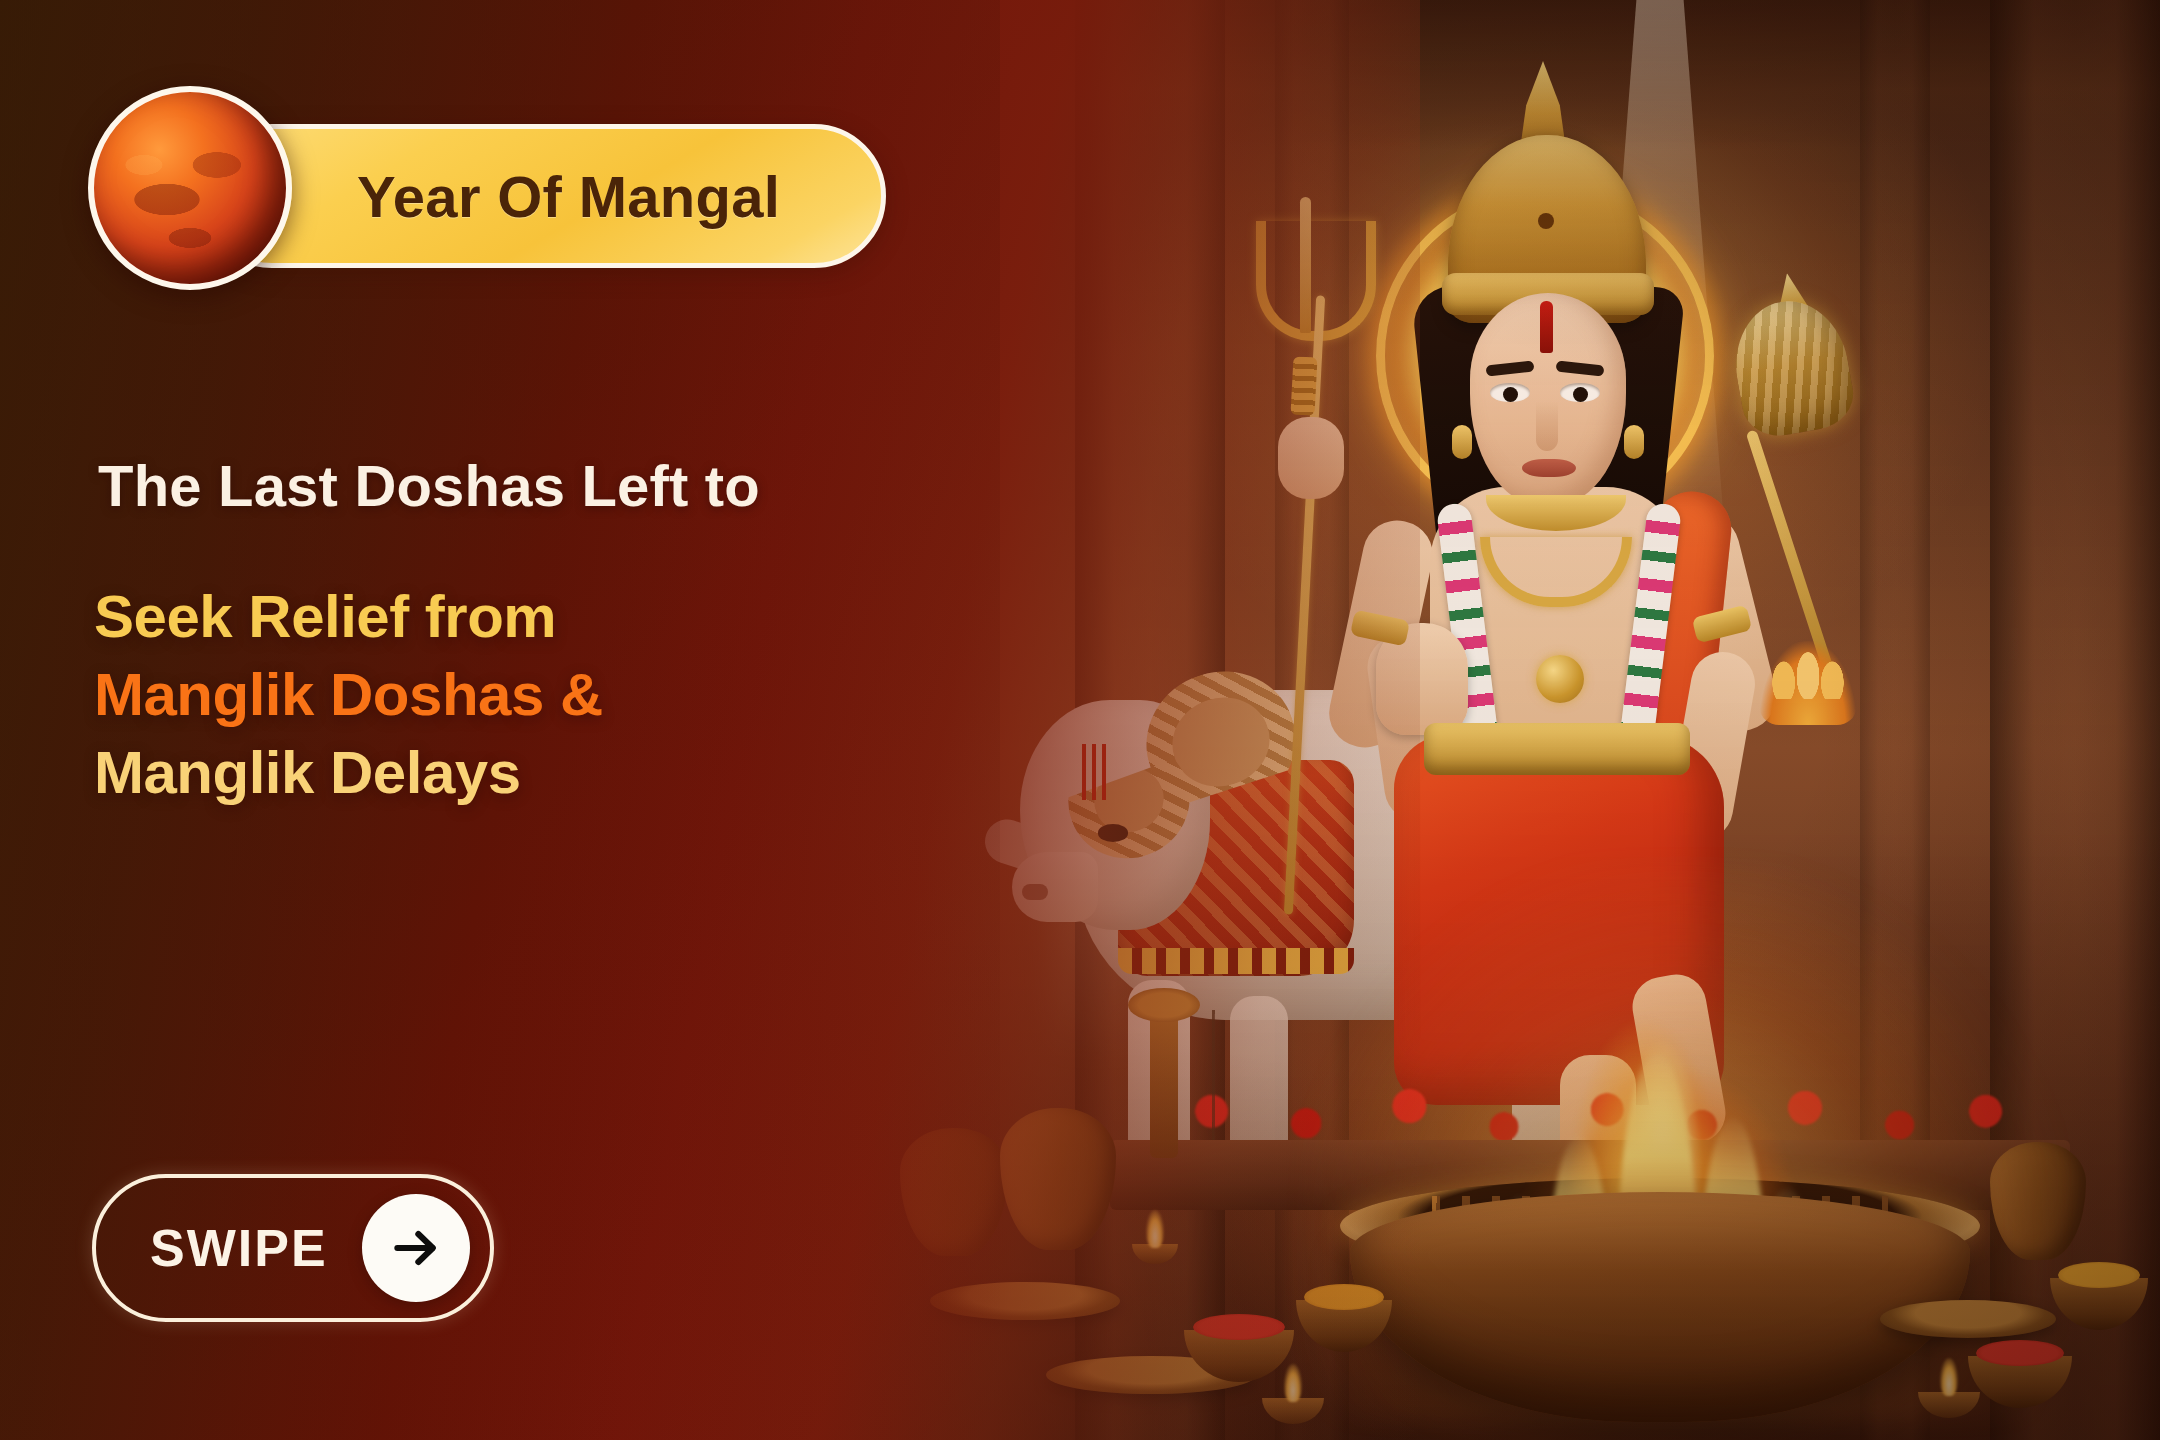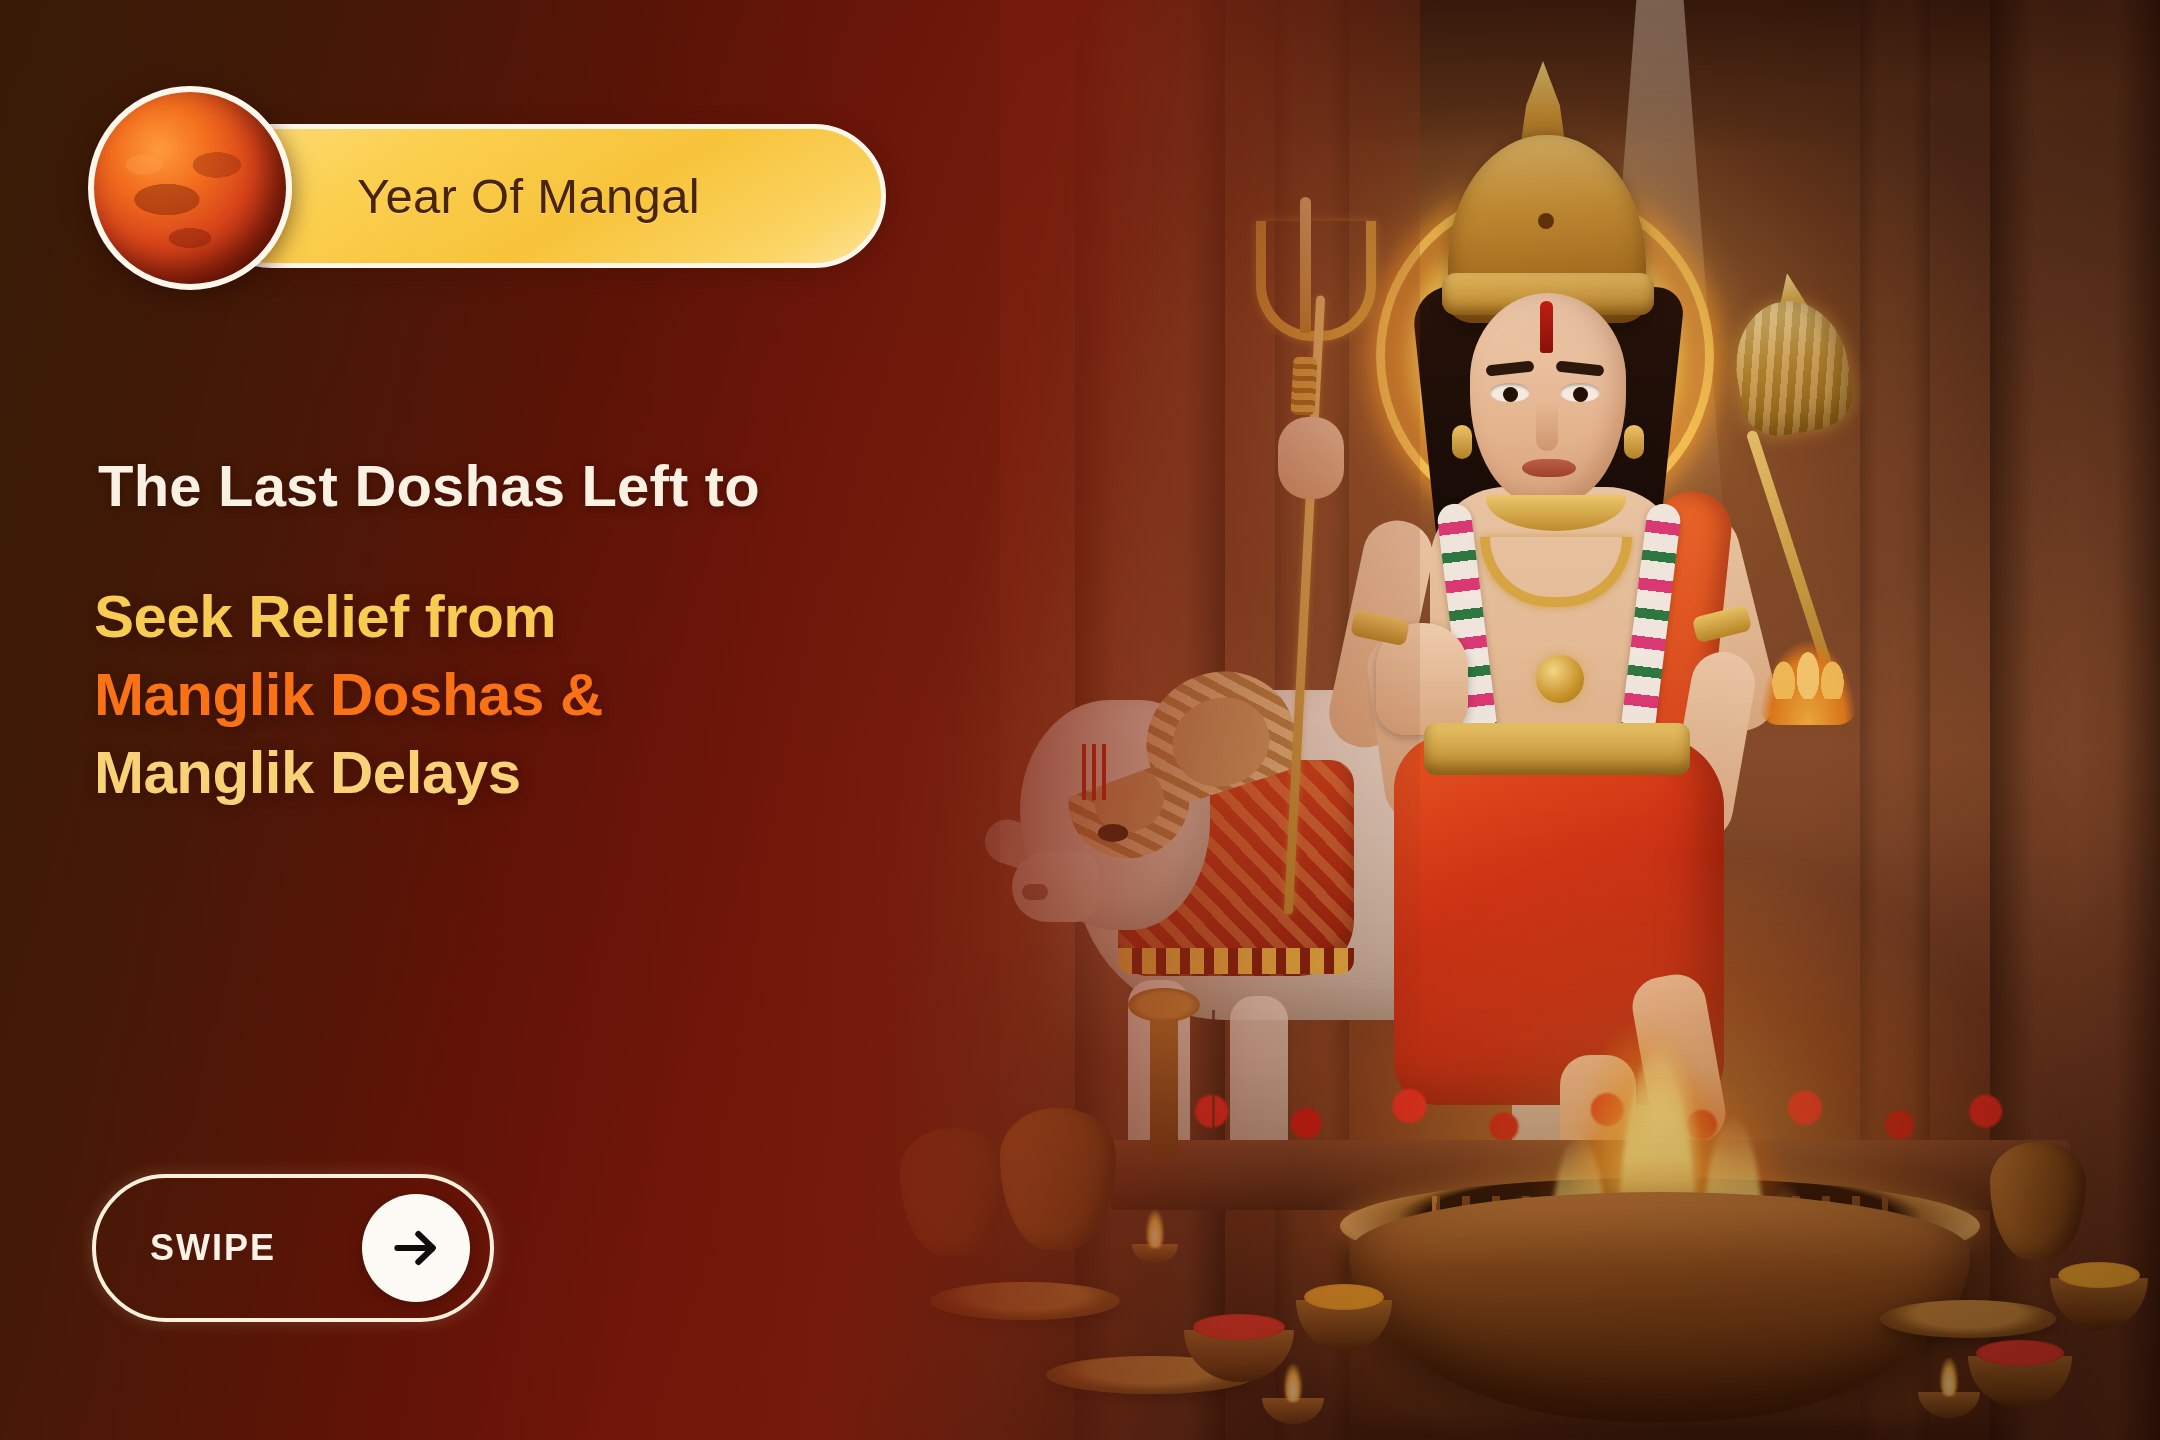--- a/index.html
+++ b/index.html
@@ -573,21 +573,21 @@
     position:absolute; left:112px; top:38px;
     width:686px; height:144px;
     border-radius:72px;
     background:linear-gradient(150deg,#fddd7a 0%, #fbcf4f 28%, #f7c33a 58%, #fbd463 86%, #fde49a 100%);
     border:5px solid #fdf6ea;
     box-shadow:0 6px 22px rgba(60,14,4,.35);
     display:flex; align-items:center;
   }
   .badge-text{
     margin-left:152px;
-    font-size:49px; font-weight:400; letter-spacing:.3px;
+    font-size:58px; font-weight:700; letter-spacing:.3px;
     color:#4a2408;
     white-space:nowrap;
     text-shadow:0 1px 0 rgba(255,255,255,.35);
   }
   .mars{
     position:absolute; left:0; top:0;
     width:204px; height:204px; border-radius:50%;
     border:6px solid #fdf7ec;
     background:
       radial-gradient(circle at 34% 30%, #ff9a3c 0%, #f4711f 24%, #d8441a 52%, #a8270f 74%, #5e1206 92%, #2d0702 100%);
@@ -629,21 +629,21 @@
   .swipe{
     position:absolute; left:92px; top:1174px;
     width:402px; height:148px;
     border:4px solid #fbf0dc;
     border-radius:74px;
     display:flex; align-items:center;
     box-shadow:0 0 18px rgba(255,230,190,.18);
   }
   .swipe-label{
     margin-left:54px;
-    font-size:36px; font-weight:700; letter-spacing:2px;
+    font-size:52px; font-weight:700; letter-spacing:2px;
     color:#fcf3e6;
   }
   .swipe-circle{
     position:absolute; right:20px; top:50%; transform:translateY(-50%);
     width:108px; height:108px; border-radius:50%;
     background:#fdfbf6;
     display:flex; align-items:center; justify-content:center;
     box-shadow:0 4px 14px rgba(40,10,2,.35);
   }
   .swipe-circle svg{ display:block; }

